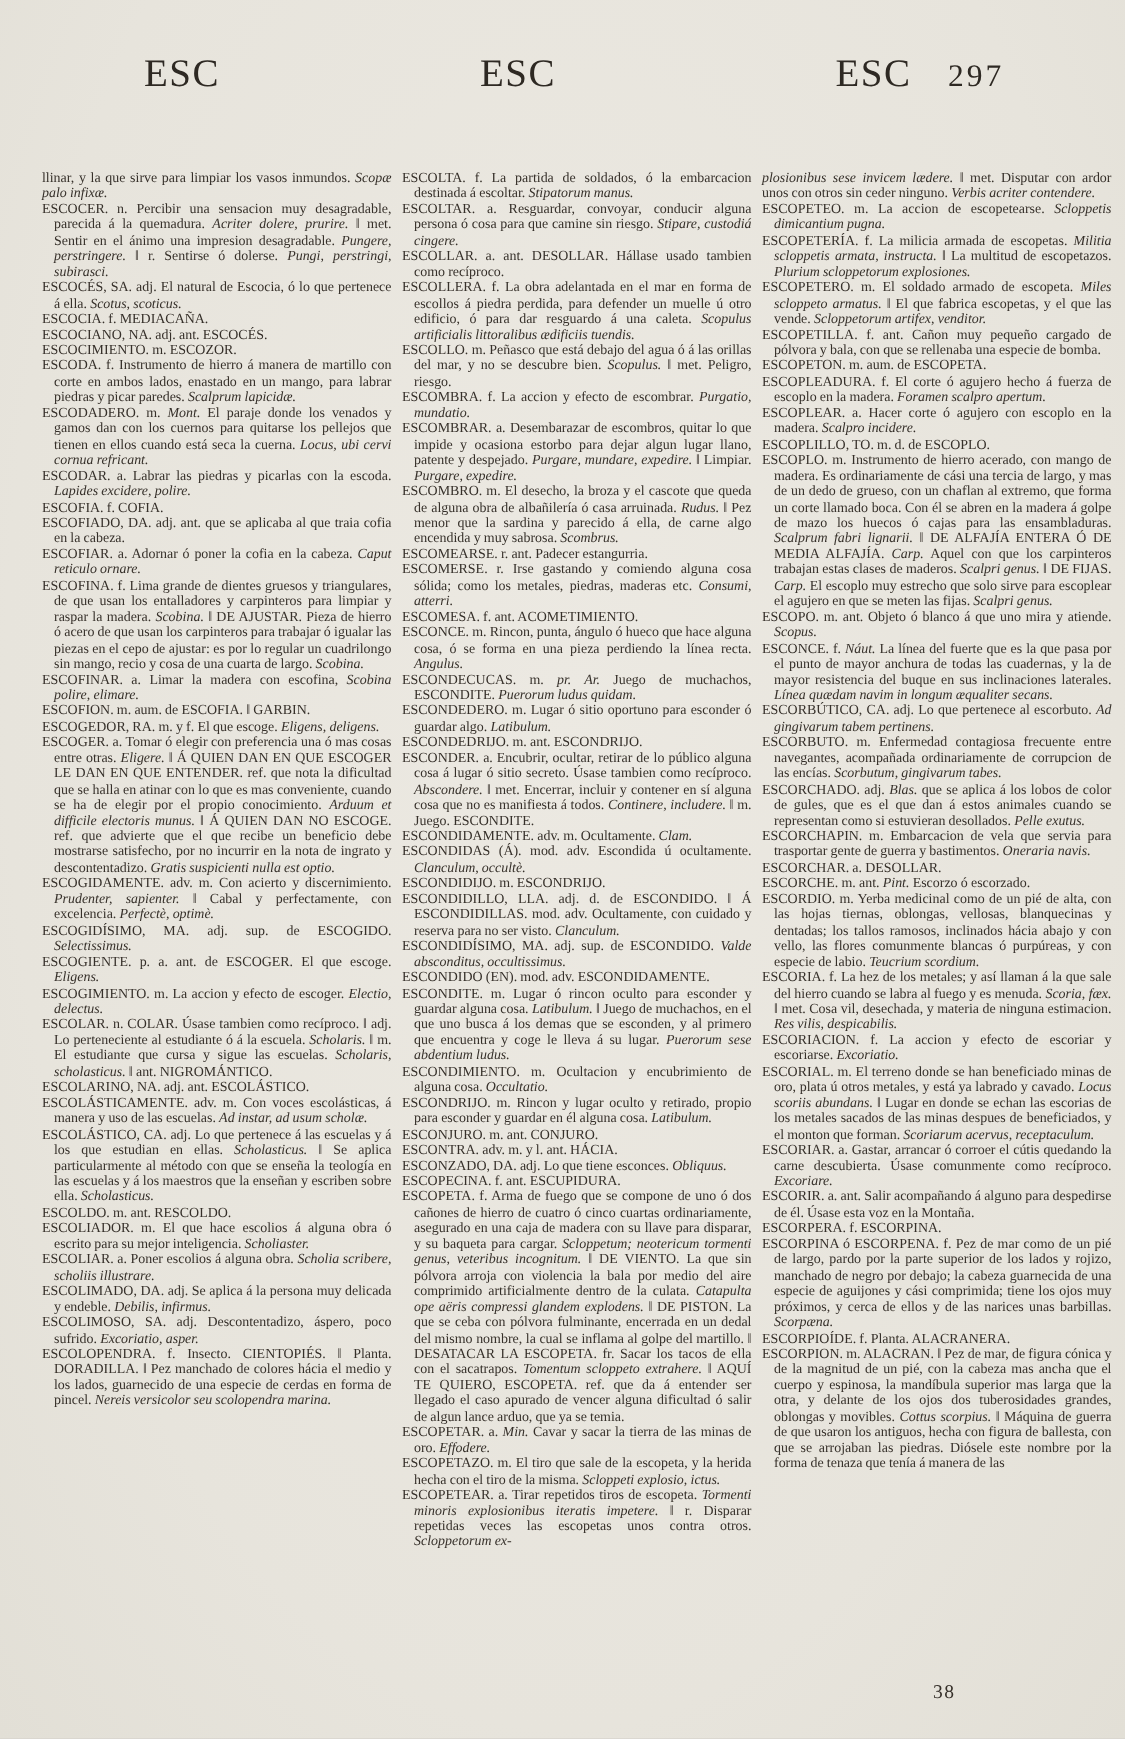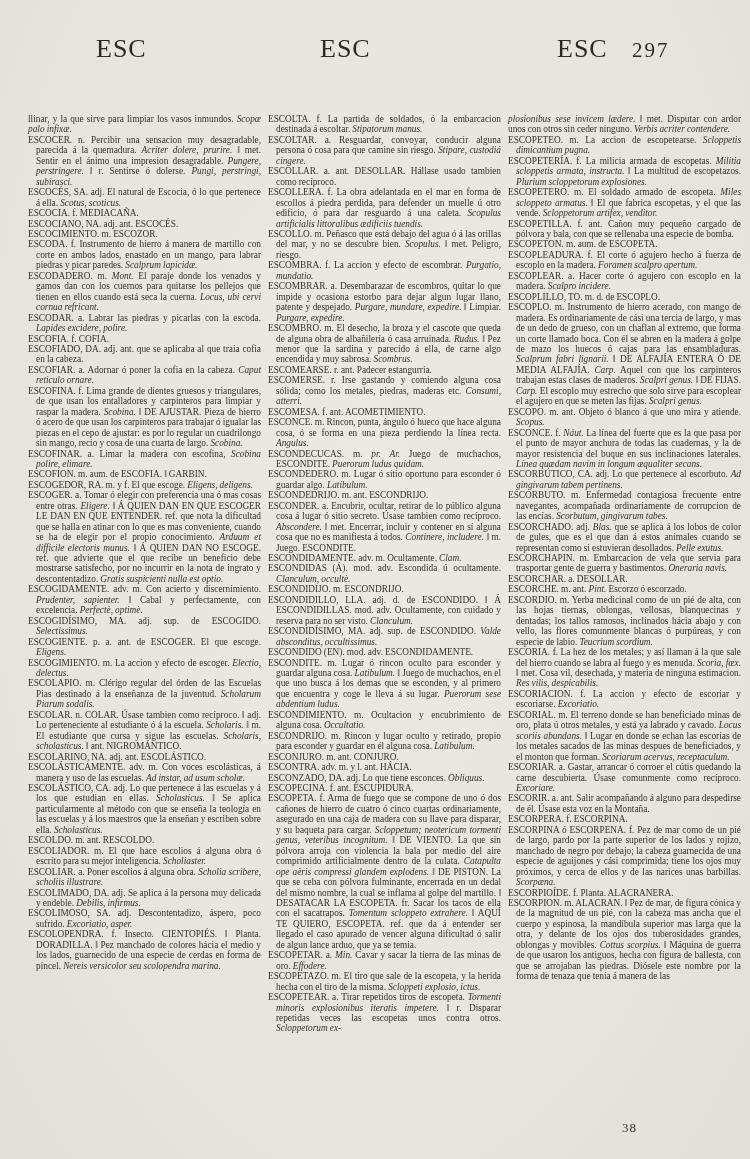--- a/index.html
+++ b/index.html
@@ -92,21 +92,20 @@
       <p class="entry"><span>ESCOFIAR. a. Adornar ó poner la cofia en la cabeza. </span><i>Caput reticulo ornare.</i></p>
       <p class="entry"><span>ESCOFINA. f. Lima grande de dientes gruesos y triangulares, de que usan los entalladores y carpinteros para limpiar y raspar la madera. </span><i>Scobina.</i><span> ‖ DE AJUSTAR. Pieza de hierro ó acero de que usan los carpinteros para trabajar ó igualar las piezas en el cepo de ajustar: es por lo regular un cuadrilongo sin mango, recio y cosa de una cuarta de largo. </span><i>Scobina.</i></p>
       <p class="entry"><span>ESCOFINAR. a. Limar la madera con escofina, </span><i>Scobina polire, elimare.</i></p>
       <p class="entry"><span>ESCOFION. m. aum. de ESCOFIA. ‖ GARBIN.</span></p>
       <p class="entry"><span>ESCOGEDOR, RA. m. y f. El que escoge. </span><i>Eligens, deligens.</i></p>
       <p class="entry"><span>ESCOGER. a. Tomar ó elegir con preferencia una ó mas cosas entre otras. </span><i>Eligere.</i><span> ‖ Á QUIEN DAN EN QUE ESCOGER LE DAN EN QUE ENTENDER. ref. que nota la dificultad que se halla en atinar con lo que es mas conveniente, cuando se ha de elegir por el propio conocimiento. </span><i>Arduum et difficile electoris munus.</i><span> ‖ Á QUIEN DAN NO ESCOGE. ref. que advierte que el que recibe un beneficio debe mostrarse satisfecho, por no incurrir en la nota de ingrato y descontentadizo. </span><i>Gratis suspicienti nulla est optio.</i></p>
       <p class="entry"><span>ESCOGIDAMENTE. adv. m. Con acierto y discernimiento. </span><i>Prudenter, sapienter.</i><span> ‖ Cabal y perfectamente, con excelencia. </span><i>Perfectè, optimè.</i></p>
       <p class="entry"><span>ESCOGIDÍSIMO, MA. adj. sup. de ESCOGIDO. </span><i>Selectissimus.</i></p>
       <p class="entry"><span>ESCOGIENTE. p. a. ant. de ESCOGER. El que escoge. </span><i>Eligens.</i></p>
       <p class="entry"><span>ESCOGIMIENTO. m. La accion y efecto de escoger. </span><i>Electio, delectus.</i></p>
-      <p class="entry"><span>ESCOLAPIO. m. Clérigo regular del órden de las Escuelas Pias destinado á la enseñanza de la juventud. </span><i>Scholarum Piarum sodalis.</i></p>
       <p class="entry"><span>ESCOLAR. n. COLAR. Úsase tambien como recíproco. ‖ adj. Lo perteneciente al estudiante ó á la escuela. </span><i>Scholaris.</i><span> ‖ m. El estudiante que cursa y sigue las escuelas. </span><i>Scholaris, scholasticus.</i><span> ‖ ant. NIGROMÁNTICO.</span></p>
       <p class="entry"><span>ESCOLARINO, NA. adj. ant. ESCOLÁSTICO.</span></p>
       <p class="entry"><span>ESCOLÁSTICAMENTE. adv. m. Con voces escolásticas, á manera y uso de las escuelas. </span><i>Ad instar, ad usum scholæ.</i></p>
       <p class="entry"><span>ESCOLÁSTICO, CA. adj. Lo que pertenece á las escuelas y á los que estudian en ellas. </span><i>Scholasticus.</i><span> ‖ Se aplica particularmente al método con que se enseña la teología en las escuelas y á los maestros que la enseñan y escriben sobre ella. </span><i>Scholasticus.</i></p>
       <p class="entry"><span>ESCOLDO. m. ant. RESCOLDO.</span></p>
       <p class="entry"><span>ESCOLIADOR. m. El que hace escolios á alguna obra ó escrito para su mejor inteligencia. </span><i>Scholiaster.</i></p>
       <p class="entry"><span>ESCOLIAR. a. Poner escolios á alguna obra. </span><i>Scholia scribere, scholiis illustrare.</i></p>
       <p class="entry"><span>ESCOLIMADO, DA. adj. Se aplica á la persona muy delicada y endeble. </span><i>Debilis, infirmus.</i></p>
       <p class="entry"><span>ESCOLIMOSO, SA. adj. Descontentadizo, áspero, poco sufrido. </span><i>Excoriatio, asper.</i></p>
       <p class="entry"><span>ESCOLOPENDRA. f. Insecto. CIENTOPIÉS. ‖ Planta. DORADILLA. ‖ Pez manchado de colores hácia el medio y los lados, guarnecido de una especie de cerdas en forma de pincel. </span><i>Nereis versicolor seu scolopendra marina.</i></p>

